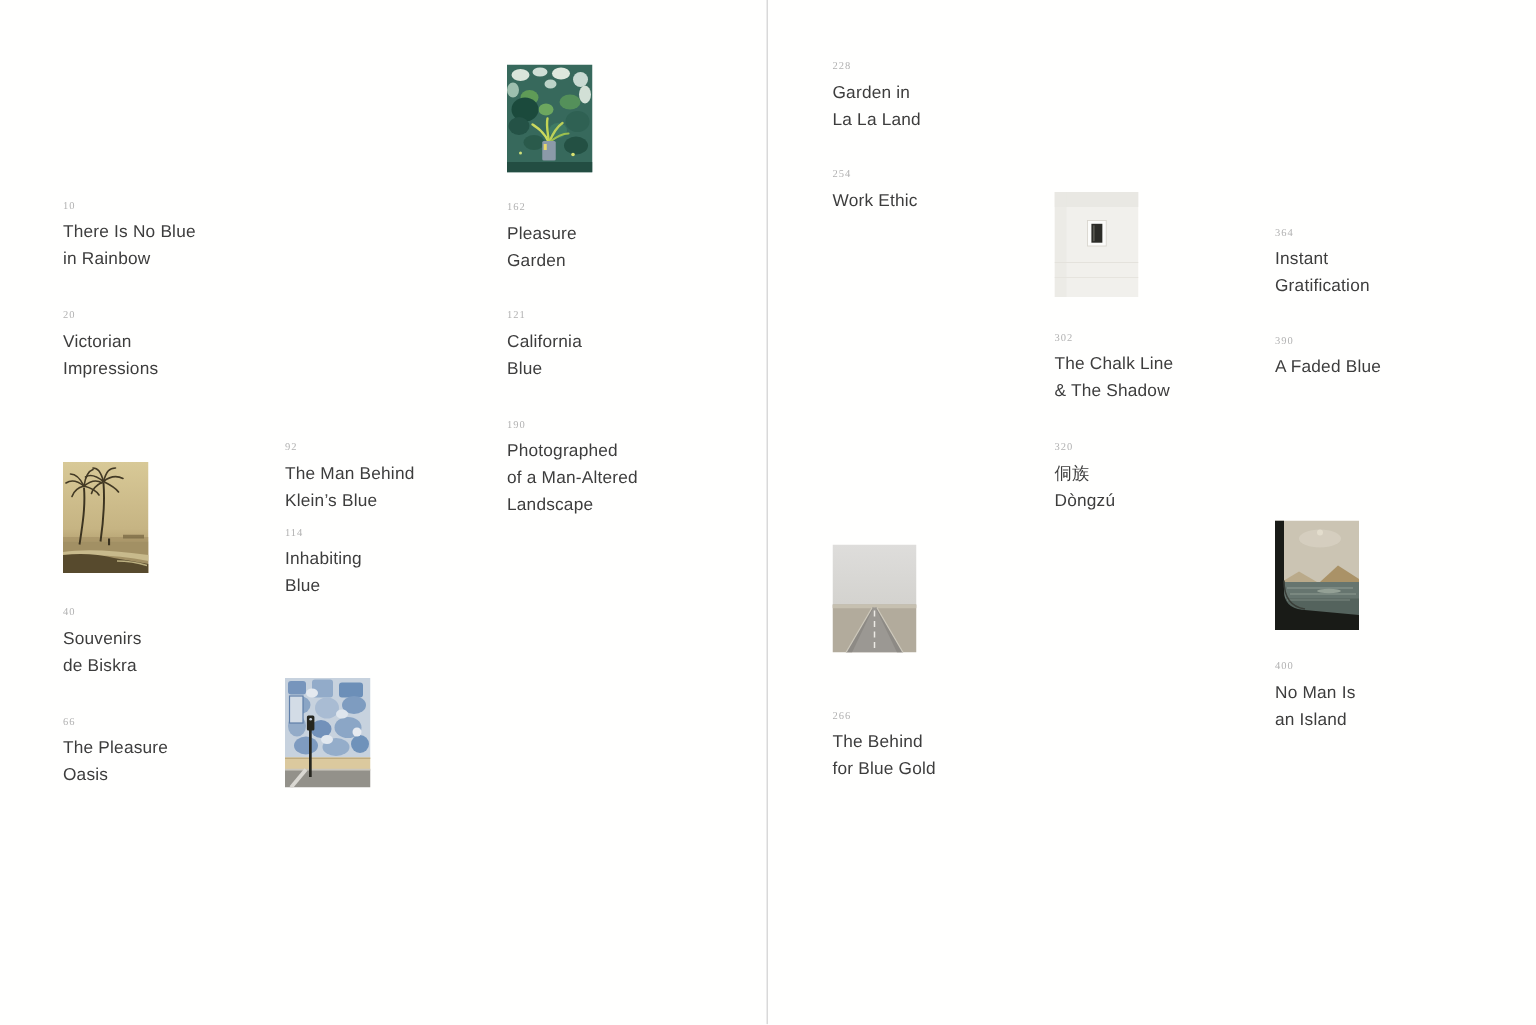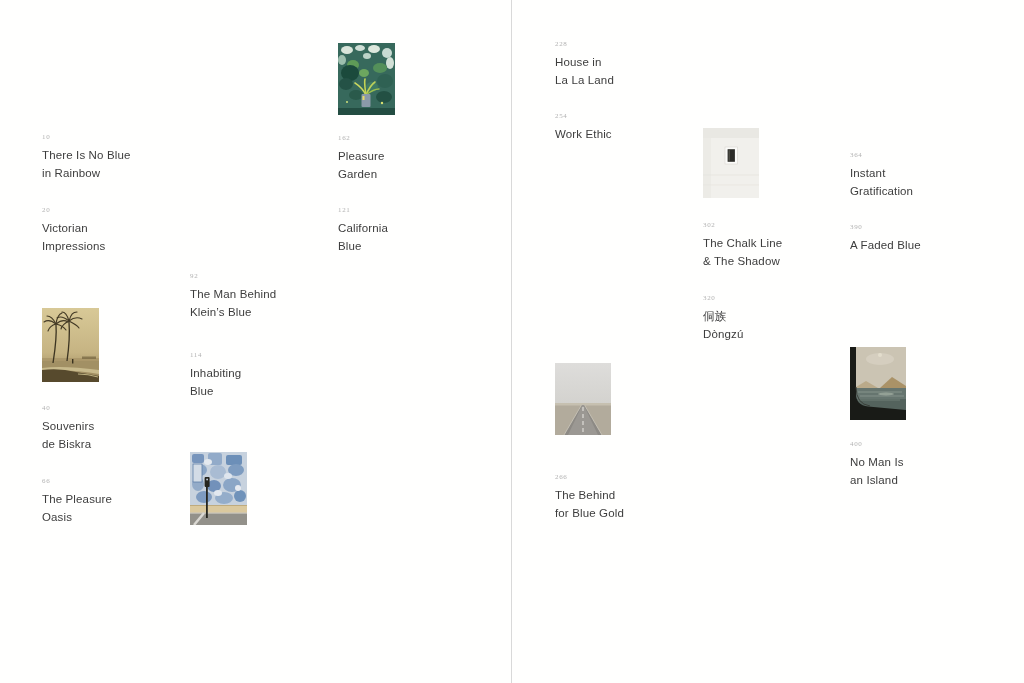--- a/index.html
+++ b/index.html
@@ -183,21 +183,21 @@
     <div class="t">Souvenirs</div>
     <div class="t">de Biskra</div>
   </div>
 
   <div class="entry" style="left:42px;top:477px">
     <div class="num">66</div>
     <div class="t">The Pleasure</div>
     <div class="t">Oasis</div>
   </div>
 
-  <div class="entry" style="left:190px;top:272px">
+  <div class="entry" style="left:190px;top:294px">
     <div class="num">92</div>
     <div class="t">The Man Behind</div>
     <div class="t">Klein’s Blue</div>
   </div>
 
   <div class="entry" style="left:190px;top:351px">
     <div class="num">114</div>
     <div class="t">Inhabiting</div>
     <div class="t">Blue</div>
   </div>
@@ -208,24 +208,30 @@
     <div class="t">Pleasure</div>
     <div class="t">Garden</div>
   </div>
 
   <div class="entry" style="left:338px;top:206px">
     <div class="num">121</div>
     <div class="t">California</div>
     <div class="t">Blue</div>
   </div>
 
+  <div class="entry" style="left:338px;top:279px">
+    <div class="num">190</div>
+    <div class="t">Photographed</div>
+    <div class="t">of a Man-Altered</div>
+    <div class="t">Landscape</div>
+  </div>
 
   <div class="entry" style="left:555px;top:40px">
     <div class="num">228</div>
-    <div class="t">House in</div>
+    <div class="t">Garden in</div>
     <div class="t">La La Land</div>
   </div>
 
   <div class="entry" style="left:555px;top:112px">
     <div class="num">254</div>
     <div class="t">Work Ethic</div>
   </div>
 
   <div class="entry" style="left:555px;top:473px">
     <div class="num">266</div>

